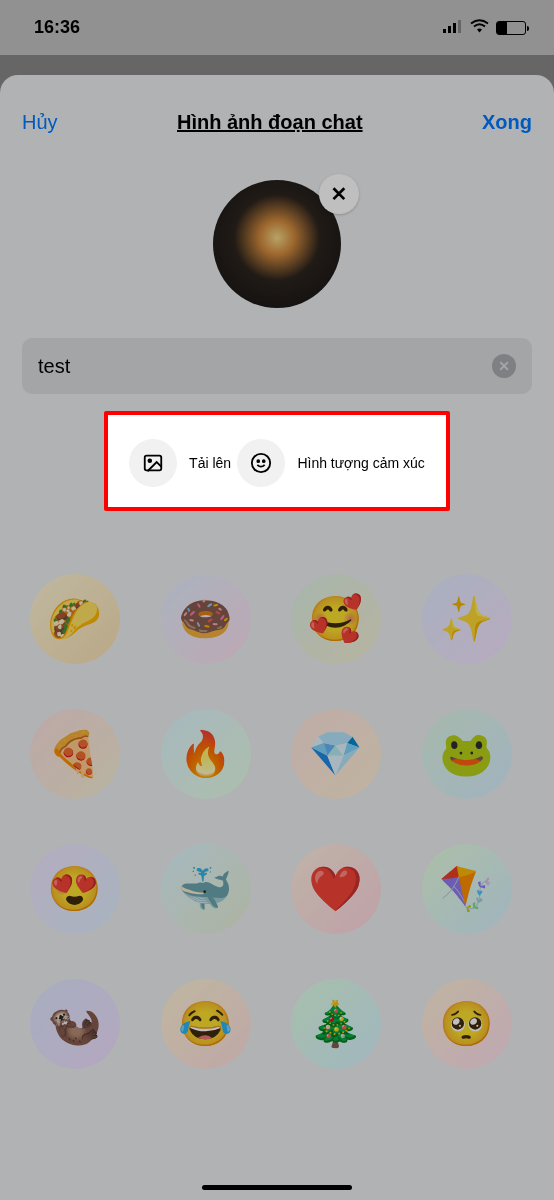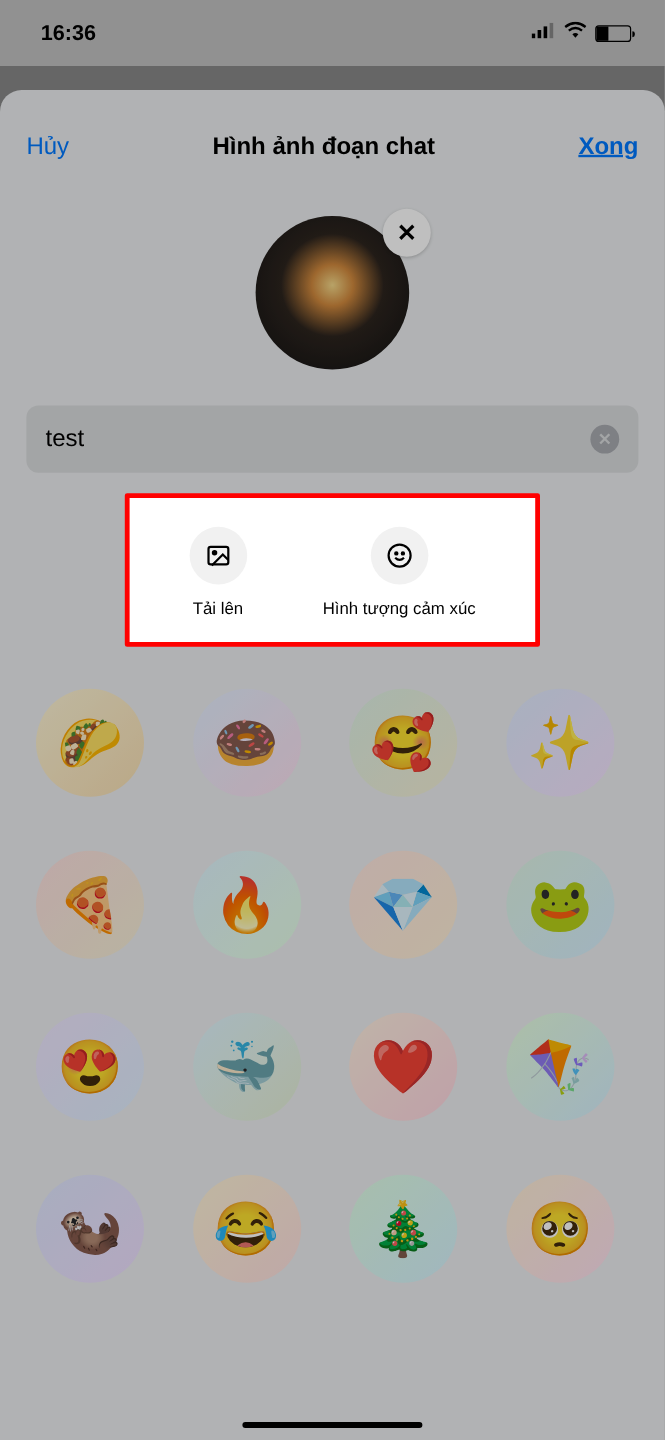--- a/index.html
+++ b/index.html
@@ -94,27 +94,27 @@
     .header-btn {
       font-size: 20px;
       color: #0078ff;
       background: none;
       border: none;
       cursor: pointer;
     }
 
     .header-btn.done {
       font-weight: 600;
-      text-decoration: underline;
     }
 
     .header-title {
       font-size: 20px;
       font-weight: 600;
       color: #000;
+      text-decoration: underline;
     }
 
     .avatar-wrap {
       display: flex;
       justify-content: center;
       margin-top: 10px;
       position: relative;
     }
 
     .avatar {
@@ -183,21 +183,21 @@
       border-radius: 2px;
       border: 4px solid #ff0000;
       padding: 24px 18px 20px;
       display: flex;
       justify-content: space-around;
       z-index: 10;
     }
 
     .popup-item {
       display: flex;
-      flex-direction: column;
+      flex-direction: row;
       align-items: center;
       gap: 12px;
       cursor: pointer;
     }
 
     .popup-icon {
       width: 48px;
       height: 48px;
       border-radius: 50%;
       background: #f1f1f1;

